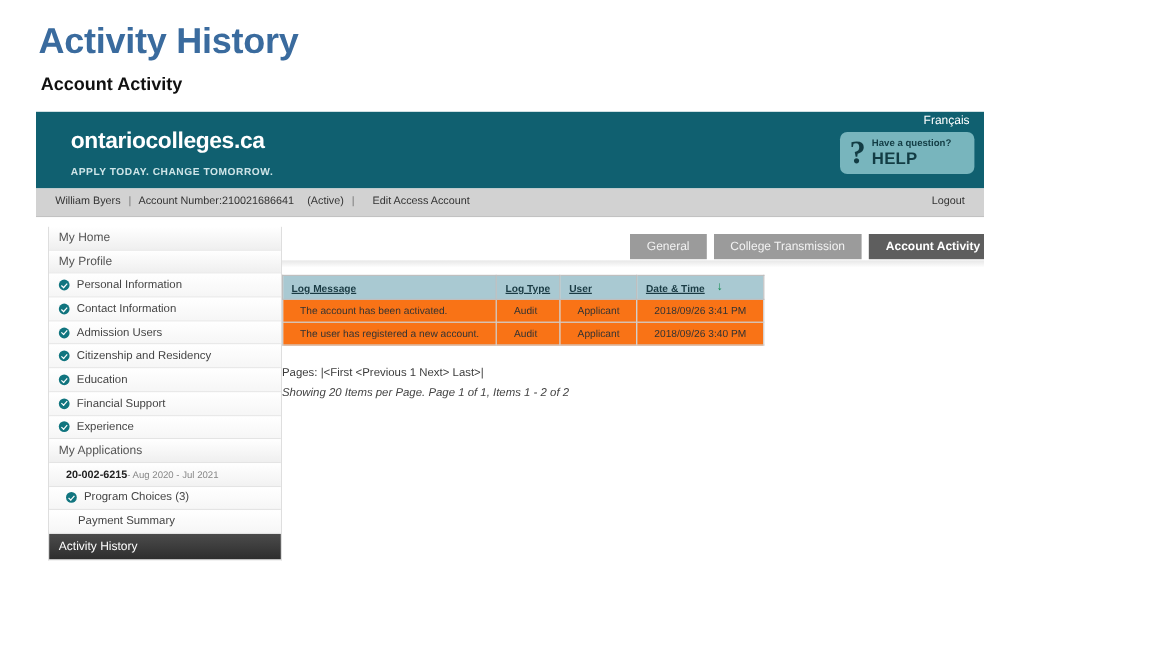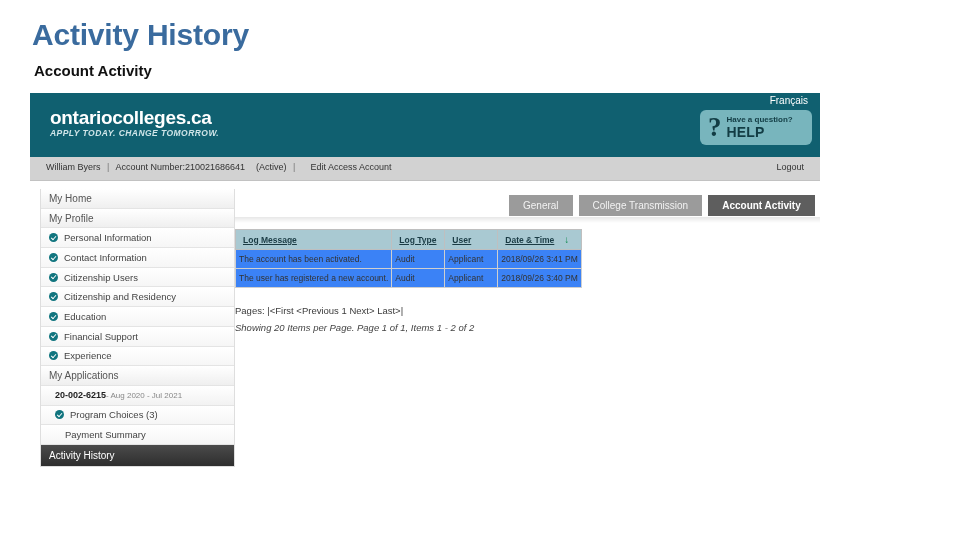--- a/index.html
+++ b/index.html
@@ -50,38 +50,37 @@
   
   .site-header {
     position: absolute;
     left: 0; top: 0;
     width: 790px;
     height: 64px;
     background: #106070;
   }
   .logo-wrap {
     position: absolute;
-    left: 20px;
+    left: 29px;
     top: 15px;
   }
   .logo-main {
     font-size: 19px;
     font-weight: bold;
     color: #ffffff;
     letter-spacing: -0.3px;
     line-height: 19px;
   }
   .logo-tag {
     font-size: 8.5px;
     font-weight: bold;
     color: #cfe5e8;
     letter-spacing: 0.45px;
     line-height: 12px;
-    margin-top: 0;
-    font-style: italic;
+    margin-top: 10px;
   }
   .francais {
     position: absolute;
     right: 12px;
     top: 2px;
     font-size: 10px;
     color: #ffffff;
   }
   .help-box {
     position: absolute;
@@ -215,21 +214,21 @@
     border: solid #ffffff;
     border-width: 0 1.4px 1.4px 0;
     transform: rotate(42deg);
   }
   .app-id { font-size: 9px; font-weight: bold; color: #222; }
   .app-dates { font-size: 8px; color: #888; margin-left: 0; }
 
   
   .tabs {
     position: absolute;
-    left: 479px;
+    left: 495px;
     top: 14px;
     display: flex;
     gap: 6px;
   }
   .tab {
     height: 21px;
     padding: 0 14px;
     display: flex;
     align-items: center;
     justify-content: center;
@@ -269,23 +268,23 @@
     color: #1a3b44;
     white-space: nowrap;
   }
   table.log th span.link {
     text-decoration: underline;
     font-weight: bold;
     font-size: 8.5px;
   }
   table.log td {
     height: 18px;
-    padding: 0 3px;
+    padding: 0 14px;
     border: 1px solid #cfcfcf;
-    background: #3b82f6;
+    background: #f97316;
     white-space: nowrap;
     color: #333333;
     margin-top: 23px;
   }
   .sort-arrow {
     display: inline-block;
     margin-left: 10px;
     color: #0f8a4f;
     font-size: 10px;
     line-height: 8px;
@@ -360,21 +359,21 @@
       <div class="nav-item">
         <span class="chk"></span>
         <span>Personal Information</span>
       </div>
       <div class="nav-item">
         <span class="chk"></span>
         <span>Contact Information</span>
       </div>
       <div class="nav-item">
         <span class="chk"></span>
-        <span>Citizenship Users</span>
+        <span>Admission Users</span>
       </div>
       <div class="nav-item">
         <span class="chk"></span>
         <span>Citizenship and Residency</span>
       </div>
       <div class="nav-item">
         <span class="chk"></span>
         <span>Education</span>
       </div>
       <div class="nav-item">

